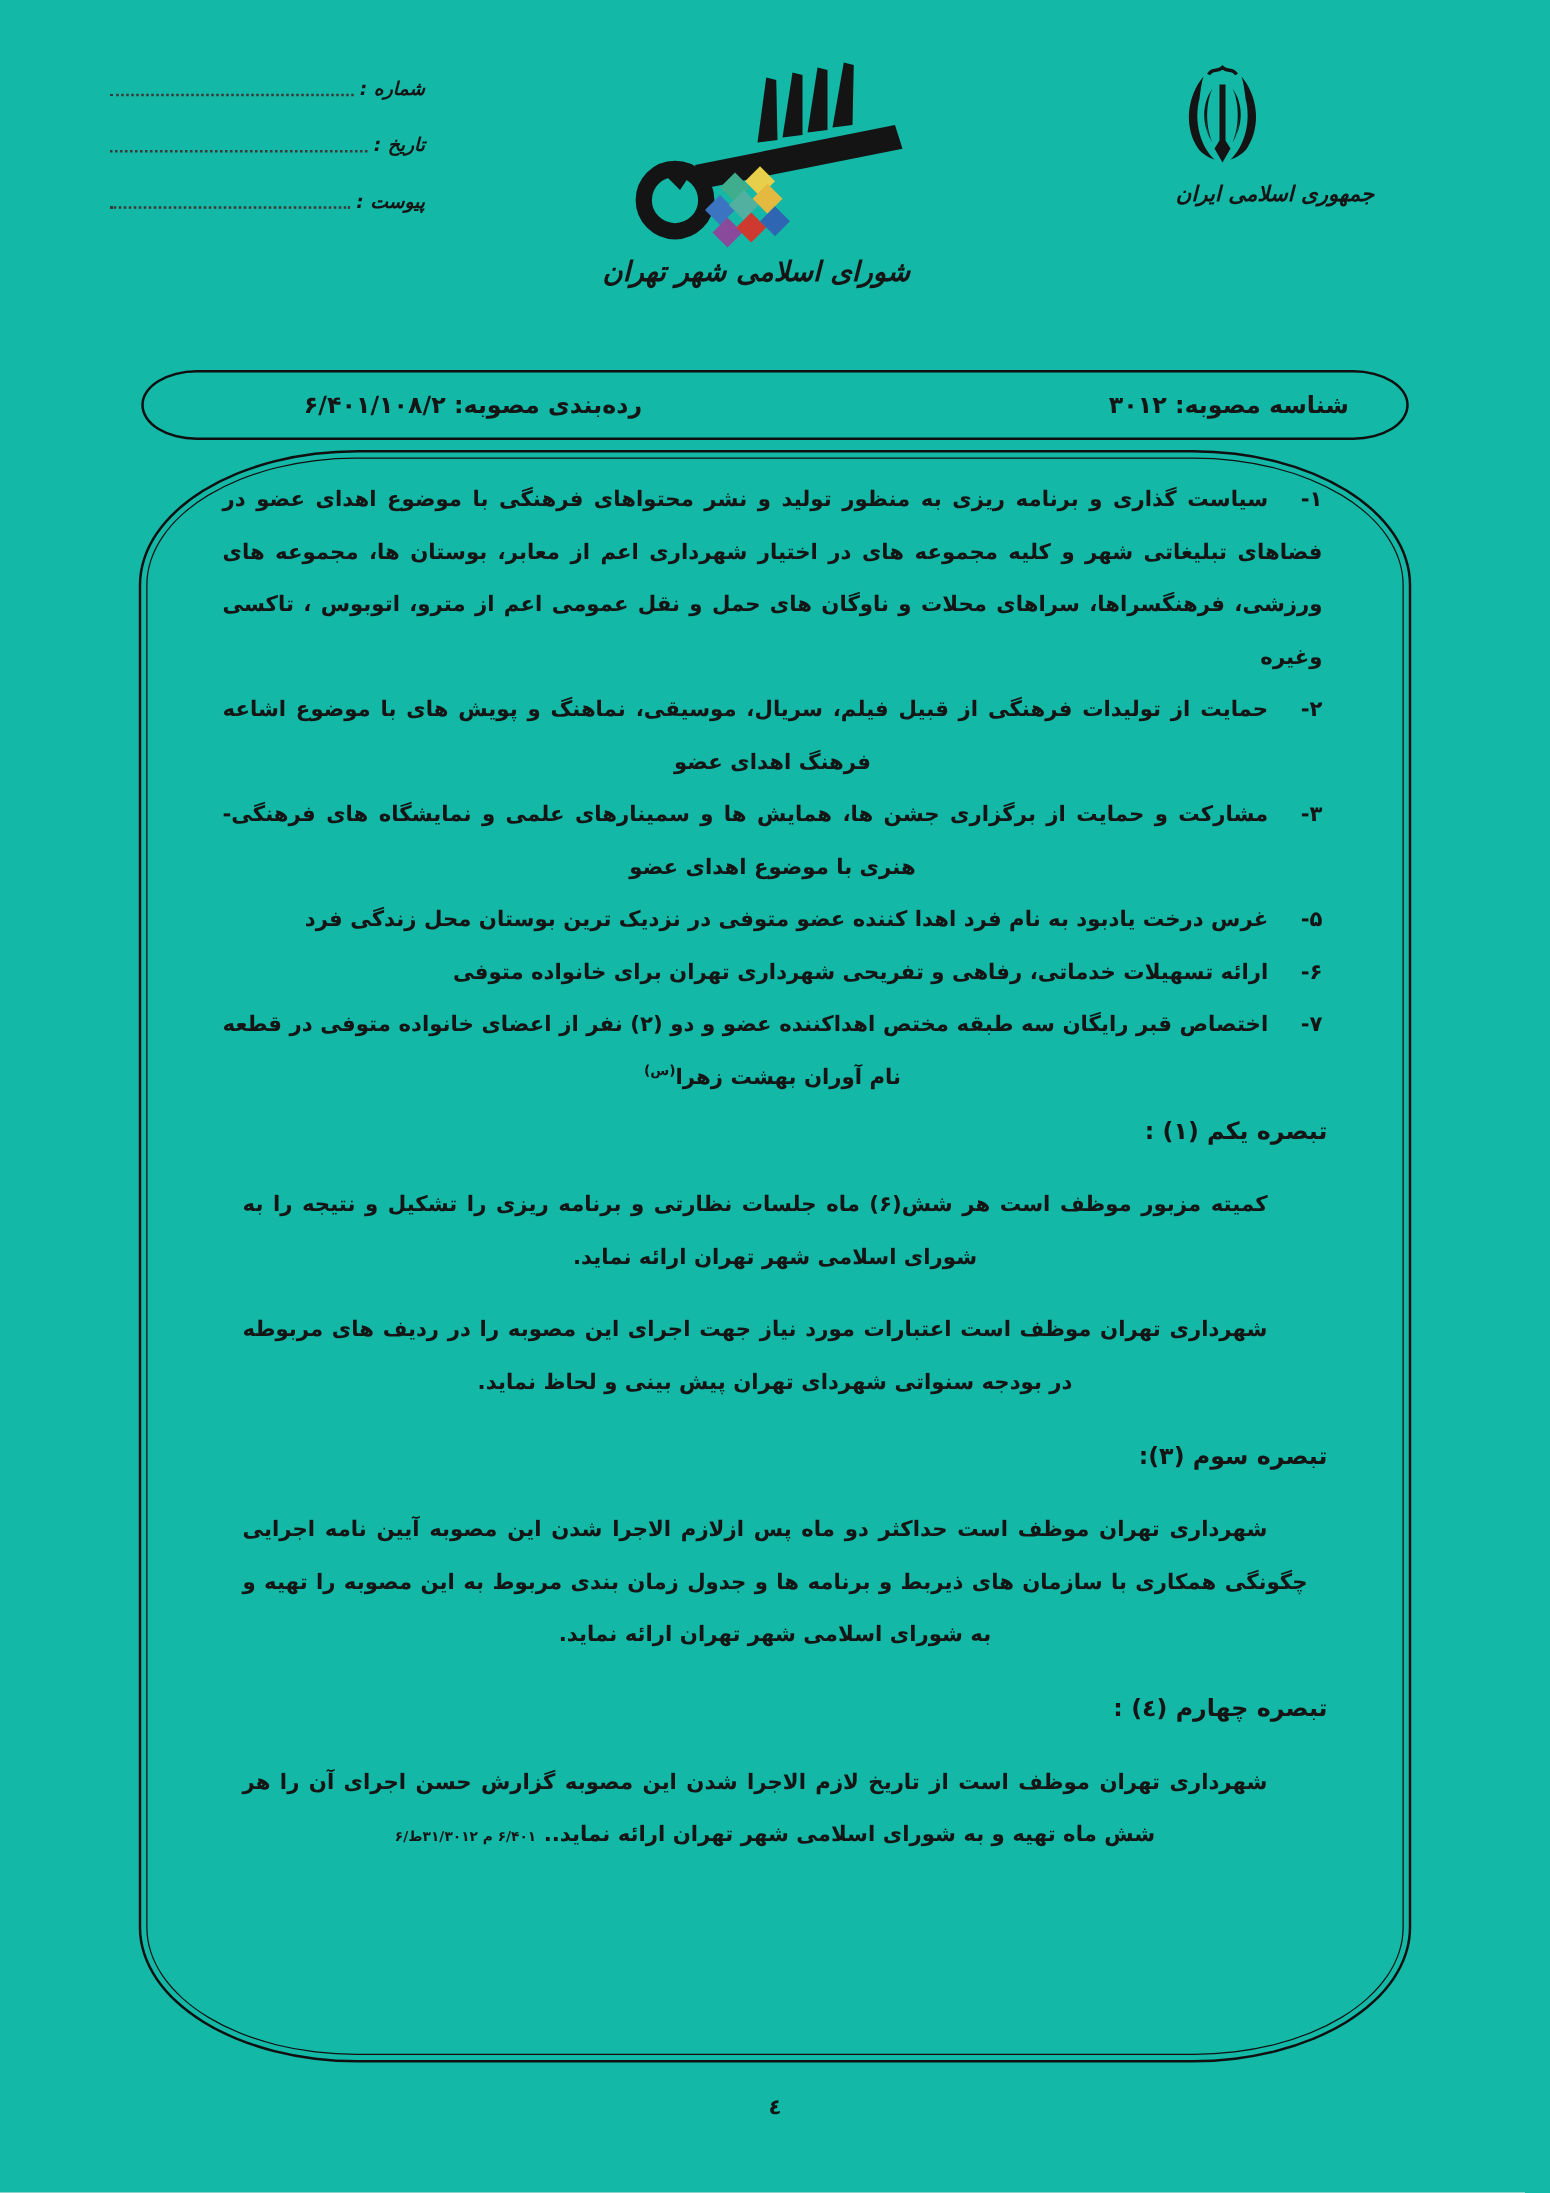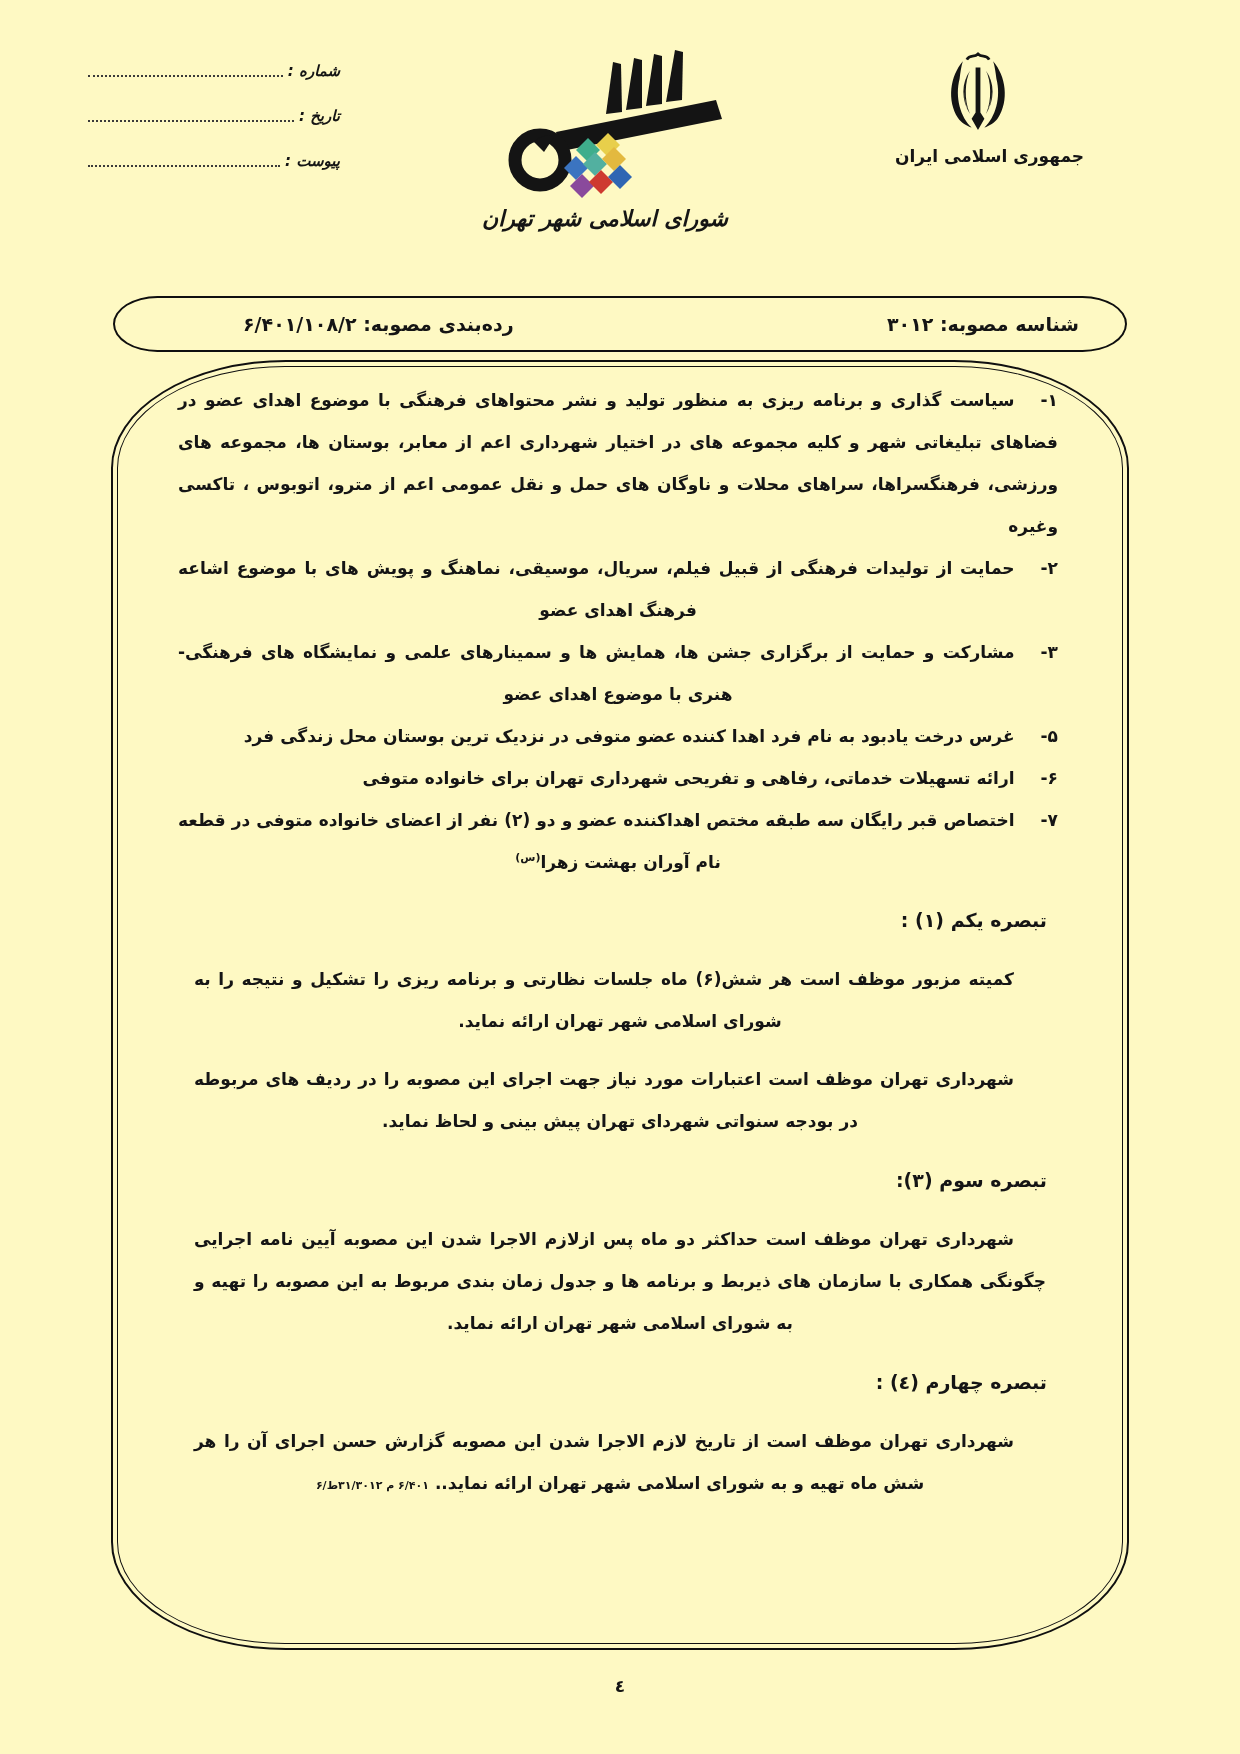--- a/index.html
+++ b/index.html
@@ -1,33 +1,33 @@
 <!DOCTYPE html>
 <html lang="fa"><head>
 <meta charset="utf-8">
 <style>
   html,body{margin:0;padding:0;background:#e8e8e8;}
   .page{
     position:relative;width:1240px;height:1754px;margin:0 auto;
-    background:#fef9c3;color:#151515;
+    background:#14b8a6;color:#151515;
     font-family:"DejaVu Sans",sans-serif;
     direction:rtl;overflow:hidden;
   }
   
   .form-fields{position:absolute;top:56px;left:88px;width:252px;direction:rtl;}
   .ff-row{display:flex;align-items:flex-end;margin-bottom:21px;height:24px;}
   .ff-label{font-size:15px;font-weight:bold;font-style:italic;white-space:nowrap;}
   .ff-dots{flex:1;border-bottom:2px dotted #3a3a3a;margin-right:5px;margin-bottom:3px;height:12px;}
   
   .council-logo{position:absolute;top:38px;left:468px;width:260px;text-align:right;}
   .council-caption{margin-top:-4px;font-size:22px;font-weight:bold;font-style:italic;letter-spacing:-1px;}
   
   .iran-emblem{position:absolute;top:44px;left:928px;width:100px;text-align:center;}
-  .iran-caption{position:absolute;top:146px;left:895px;width:250px;text-align:left;
-    font-size:17px;font-weight:bold;}
+  .iran-caption{position:absolute;top:146px;left:895px;width:250px;text-align:center;
+    font-size:17px;font-weight:bold;font-style:italic;}
   
   .meta-bar{
     position:absolute;top:296px;left:113px;width:1014px;height:56px;box-sizing:border-box;
     border:2px solid #0f0f0f;border-radius:46px / 29px;
     display:flex;justify-content:space-between;align-items:center;
     padding:0 46px 0 128px;font-size:19px;font-weight:bold;
   }
   
   .main-box{
     position:absolute;top:360px;left:111px;width:1018px;height:1290px;box-sizing:border-box;
@@ -37,21 +37,21 @@
     position:absolute;inset:4px;border:1.6px solid #101010;border-radius:168px / 102px;padding-left:24px;
   }
   .content{
     position:absolute;top:12px;bottom:26px;left:60px;right:60px;
     font-size:17px;font-weight:bold;line-height:42px;direction:rtl;
   }
   p.item{margin:0;text-align:justify;padding-right:4px;}
   p.item .num{display:inline-block;margin-left:26px;}
   p.center-last{text-align-last:center;}
   .ssup{font-size:11px;vertical-align:super;line-height:0;}
-  h3.note-title{margin:15px;font-size:19px;font-weight:bold;line-height:44px;text-align:right;}
+  h3.note-title{margin:0;font-size:19px;font-weight:bold;line-height:44px;text-align:right;}
   p.note-body{margin:16px;text-align:justify;text-indent:32px;}
   .tiny{font-size:11px;font-weight:bold;}
   
   .page-number{position:absolute;top:1676px;left:0;width:100%;text-align:center;
     font-size:17px;font-weight:bold;}
   svg .ink{fill:#141414;}
   svg .stroke-ink{stroke:#141414;fill:none;}
 </style>
 </head>
 <body>

